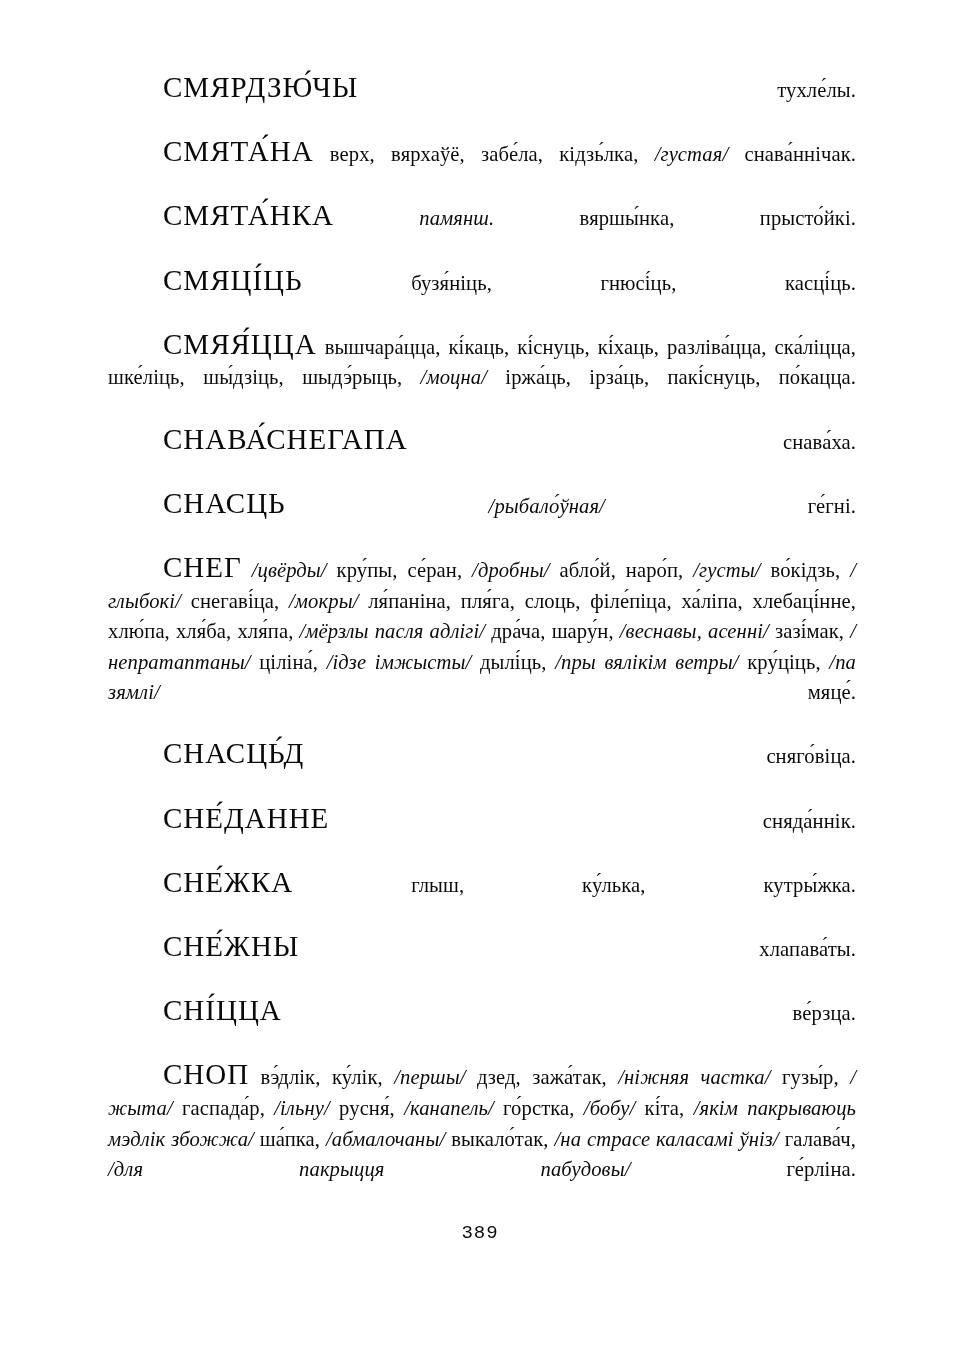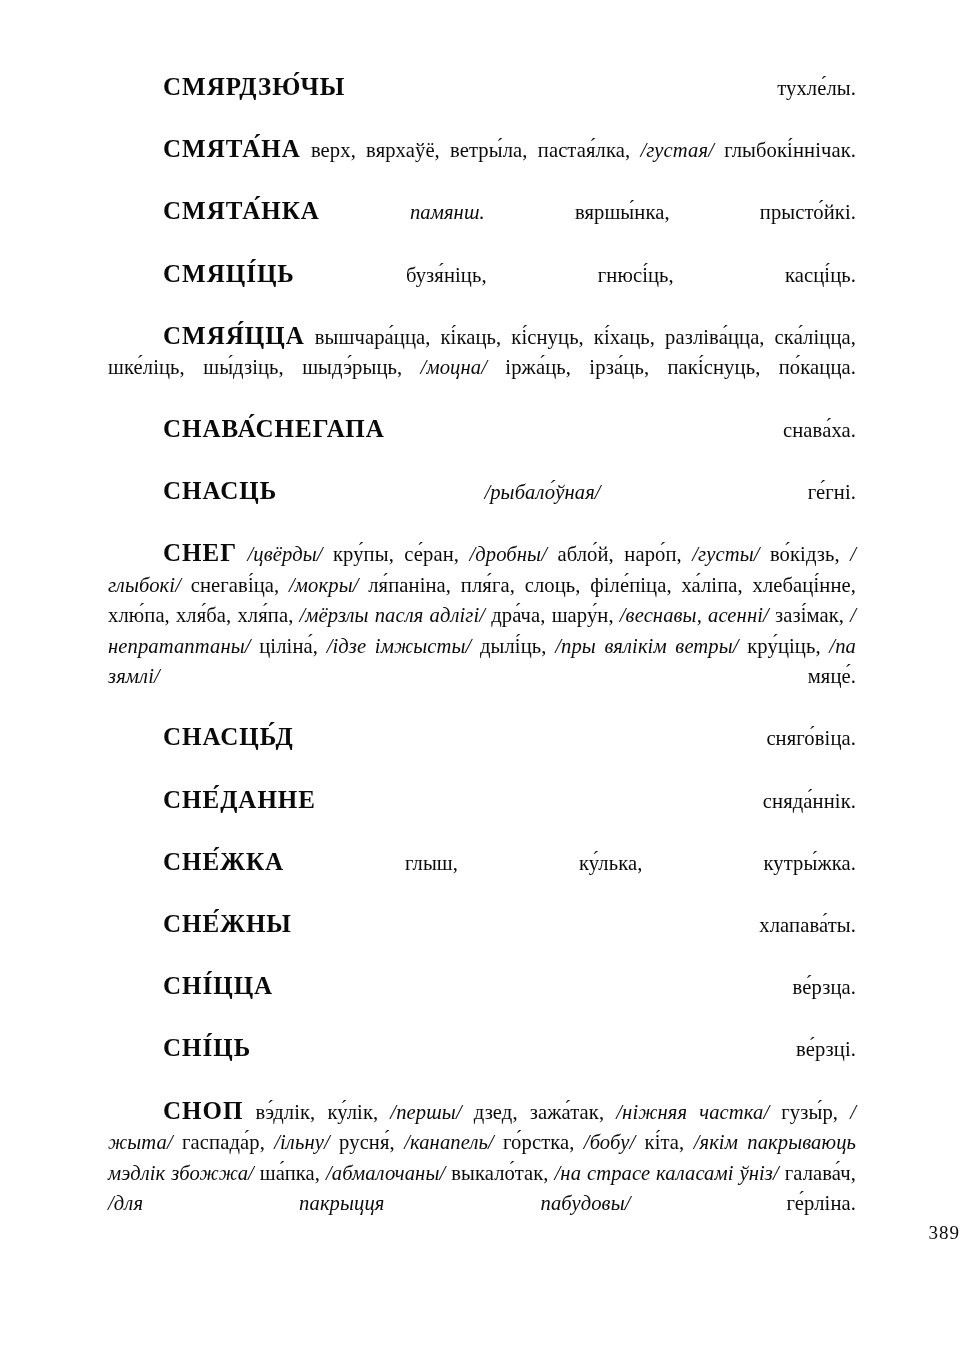--- a/index.html
+++ b/index.html
@@ -27,66 +27,65 @@
     font-size: 20.6px;
     line-height: 30.6px;
     text-align: justify;
     text-indent: 55px;
     margin: 0 0 0 0;
     letter-spacing: 0.1px;
     word-spacing: 0.6px;
     hyphens: none;
   }
   .hw {
-    font-weight: bold;
+    font-weight: normal;
     letter-spacing: 1.0px;
-    font-size: 25px;
+    font-size: 29px;
   }
   .gl {
     font-style: italic;
   }
   .syn { }
   .pagenum {
     position: absolute;
     left: 0;
     top: 1222px;
     width: 960px;
-    text-align: right;
+    text-align: center;
     font-size: 19px;
-    font-family: Liberation Serif, serif;
+    font-family: Liberation Mono, monospace;
     color: #0a0a0a;
     letter-spacing: 1px;
   }
   
   .entry::after {
     content: "";
     display: inline-block;
     width: 100%;
   }
 </style>
 </head>
 <body>
 
 <div class="page">
 
   <div class="body-col" id="entry-column">
 
   <p class="entry"><span class="hw">СМЯРДЗЮ́ЧЫ</span><span class="syn"> тухле́лы.</span></p>
-      <p class="entry"><span class="hw">СМЯТА́НА</span><span class="syn"> верх, вярхаўё, ветры́ла, пастая́лка, </span><span class="gl">/густая/</span><span class="syn"> глыбокі́ннічак.</span></p>
+      <p class="entry"><span class="hw">СМЯТА́НА</span><span class="syn"> верх, вярхаўё, забе́ла, кідзь́лка, </span><span class="gl">/густая/</span><span class="syn"> снава́ннічак.</span></p>
       <p class="entry"><span class="hw">СМЯТА́НКА</span><span class="gl"> памянш.</span><span class="syn"> вяршы́нка, прысто́йкі.</span></p>
       <p class="entry"><span class="hw">СМЯЦІ́ЦЬ</span><span class="syn"> бузя́ніць, гнюсі́ць, касці́ць.</span></p>
       <p class="entry"><span class="hw">СМЯЯ́ЦЦА</span><span class="syn">  вышчара́цца, кі́каць, кі́снуць, кі́хаць, разліва́цца, ска́ліцца, шке́ліць, шы́дзіць, шыдэ́рыць, </span><span class="gl">/моцна/</span><span class="syn"> іржа́ць, ірза́ць, пакі́снуць, по́кацца.</span></p>
       <p class="entry"><span class="hw">СНАВА́СНЕГАПА</span><span class="syn"> снава́ха.</span></p>
       <p class="entry"><span class="hw">СНАСЦЬ</span><span class="gl"> /рыбало́ўная/</span><span class="syn"> ге́гні.</span></p>
       <p class="entry"><span class="hw">СНЕГ</span><span class="gl">  /цвёрды/</span><span class="syn"> кру́пы, се́ран, </span><span class="gl">/дробны/</span><span class="syn">  абло́й, наро́п, </span><span class="gl">/густы/</span><span class="syn">  во́кідзь, </span><span class="gl">/глыбокі/</span><span class="syn">  снегаві́ца, </span><span class="gl">/мокры/</span><span class="syn">  ля́паніна, пля́га, слоць, філе́піца, ха́ліпа, хлебаці́нне, хлю́па, хля́ба, хля́па, </span><span class="gl">/мёрзлы пасля адлігі/</span><span class="syn">  дра́ча, шару́н, </span><span class="gl">/веснавы, асенні/</span><span class="syn">  зазі́мак, </span><span class="gl">/непратаптаны/</span><span class="syn">  ціліна́, </span><span class="gl">/ідзе імжысты/</span><span class="syn">  дылі́ць, </span><span class="gl">/пры вялікім ветры/</span><span class="syn">  кру́ціць, </span><span class="gl">/па зямлі/</span><span class="syn">  мяце́.</span></p>
       <p class="entry"><span class="hw">СНАСЦЬ́Д</span><span class="syn"> сняго́віца.</span></p>
       <p class="entry"><span class="hw">СНЕ́ДАННЕ</span><span class="syn"> сняда́ннік.</span></p>
       <p class="entry"><span class="hw">СНЕ́ЖКА</span><span class="syn"> глыш, ку́лька, кутры́жка.</span></p>
       <p class="entry"><span class="hw">СНЕ́ЖНЫ</span><span class="syn"> хлапава́ты.</span></p>
       <p class="entry"><span class="hw">СНІ́ЦЦА</span><span class="syn"> ве́рзца.</span></p>
-      <p class="entry"><span class="hw">СНІ́ЦЬ</span><span class="syn"> ве́рзці.</span></p>
       <p class="entry"><span class="hw">СНОП</span><span class="syn"> вэ́длік, ку́лік, </span><span class="gl">/першы/</span><span class="syn"> дзед, зажа́так, </span><span class="gl">/ніжняя частка/</span><span class="syn"> гузы́р, </span><span class="gl">/жыта/</span><span class="syn"> гаспада́р, </span><span class="gl">/ільну/</span><span class="syn"> русня́, </span><span class="gl">/канапель/</span><span class="syn"> го́рстка, </span><span class="gl">/бобу/</span><span class="syn">  кі́та, </span><span class="gl">/якім пакрываюць мэдлік збожжа/</span><span class="syn"> ша́пка, </span><span class="gl">/абмалочаны/</span><span class="syn"> выкало́так, </span><span class="gl">/на страсе каласамі ўніз/</span><span class="syn"> галава́ч, </span><span class="gl">/для пакрыцця пабудовы/</span><span class="syn"> ге́рліна.</span></p>
       <p class="entry"></p>
     </div>
 
   <div class="pagenum">389</div>
 
 </div>
 
 </body></html>

